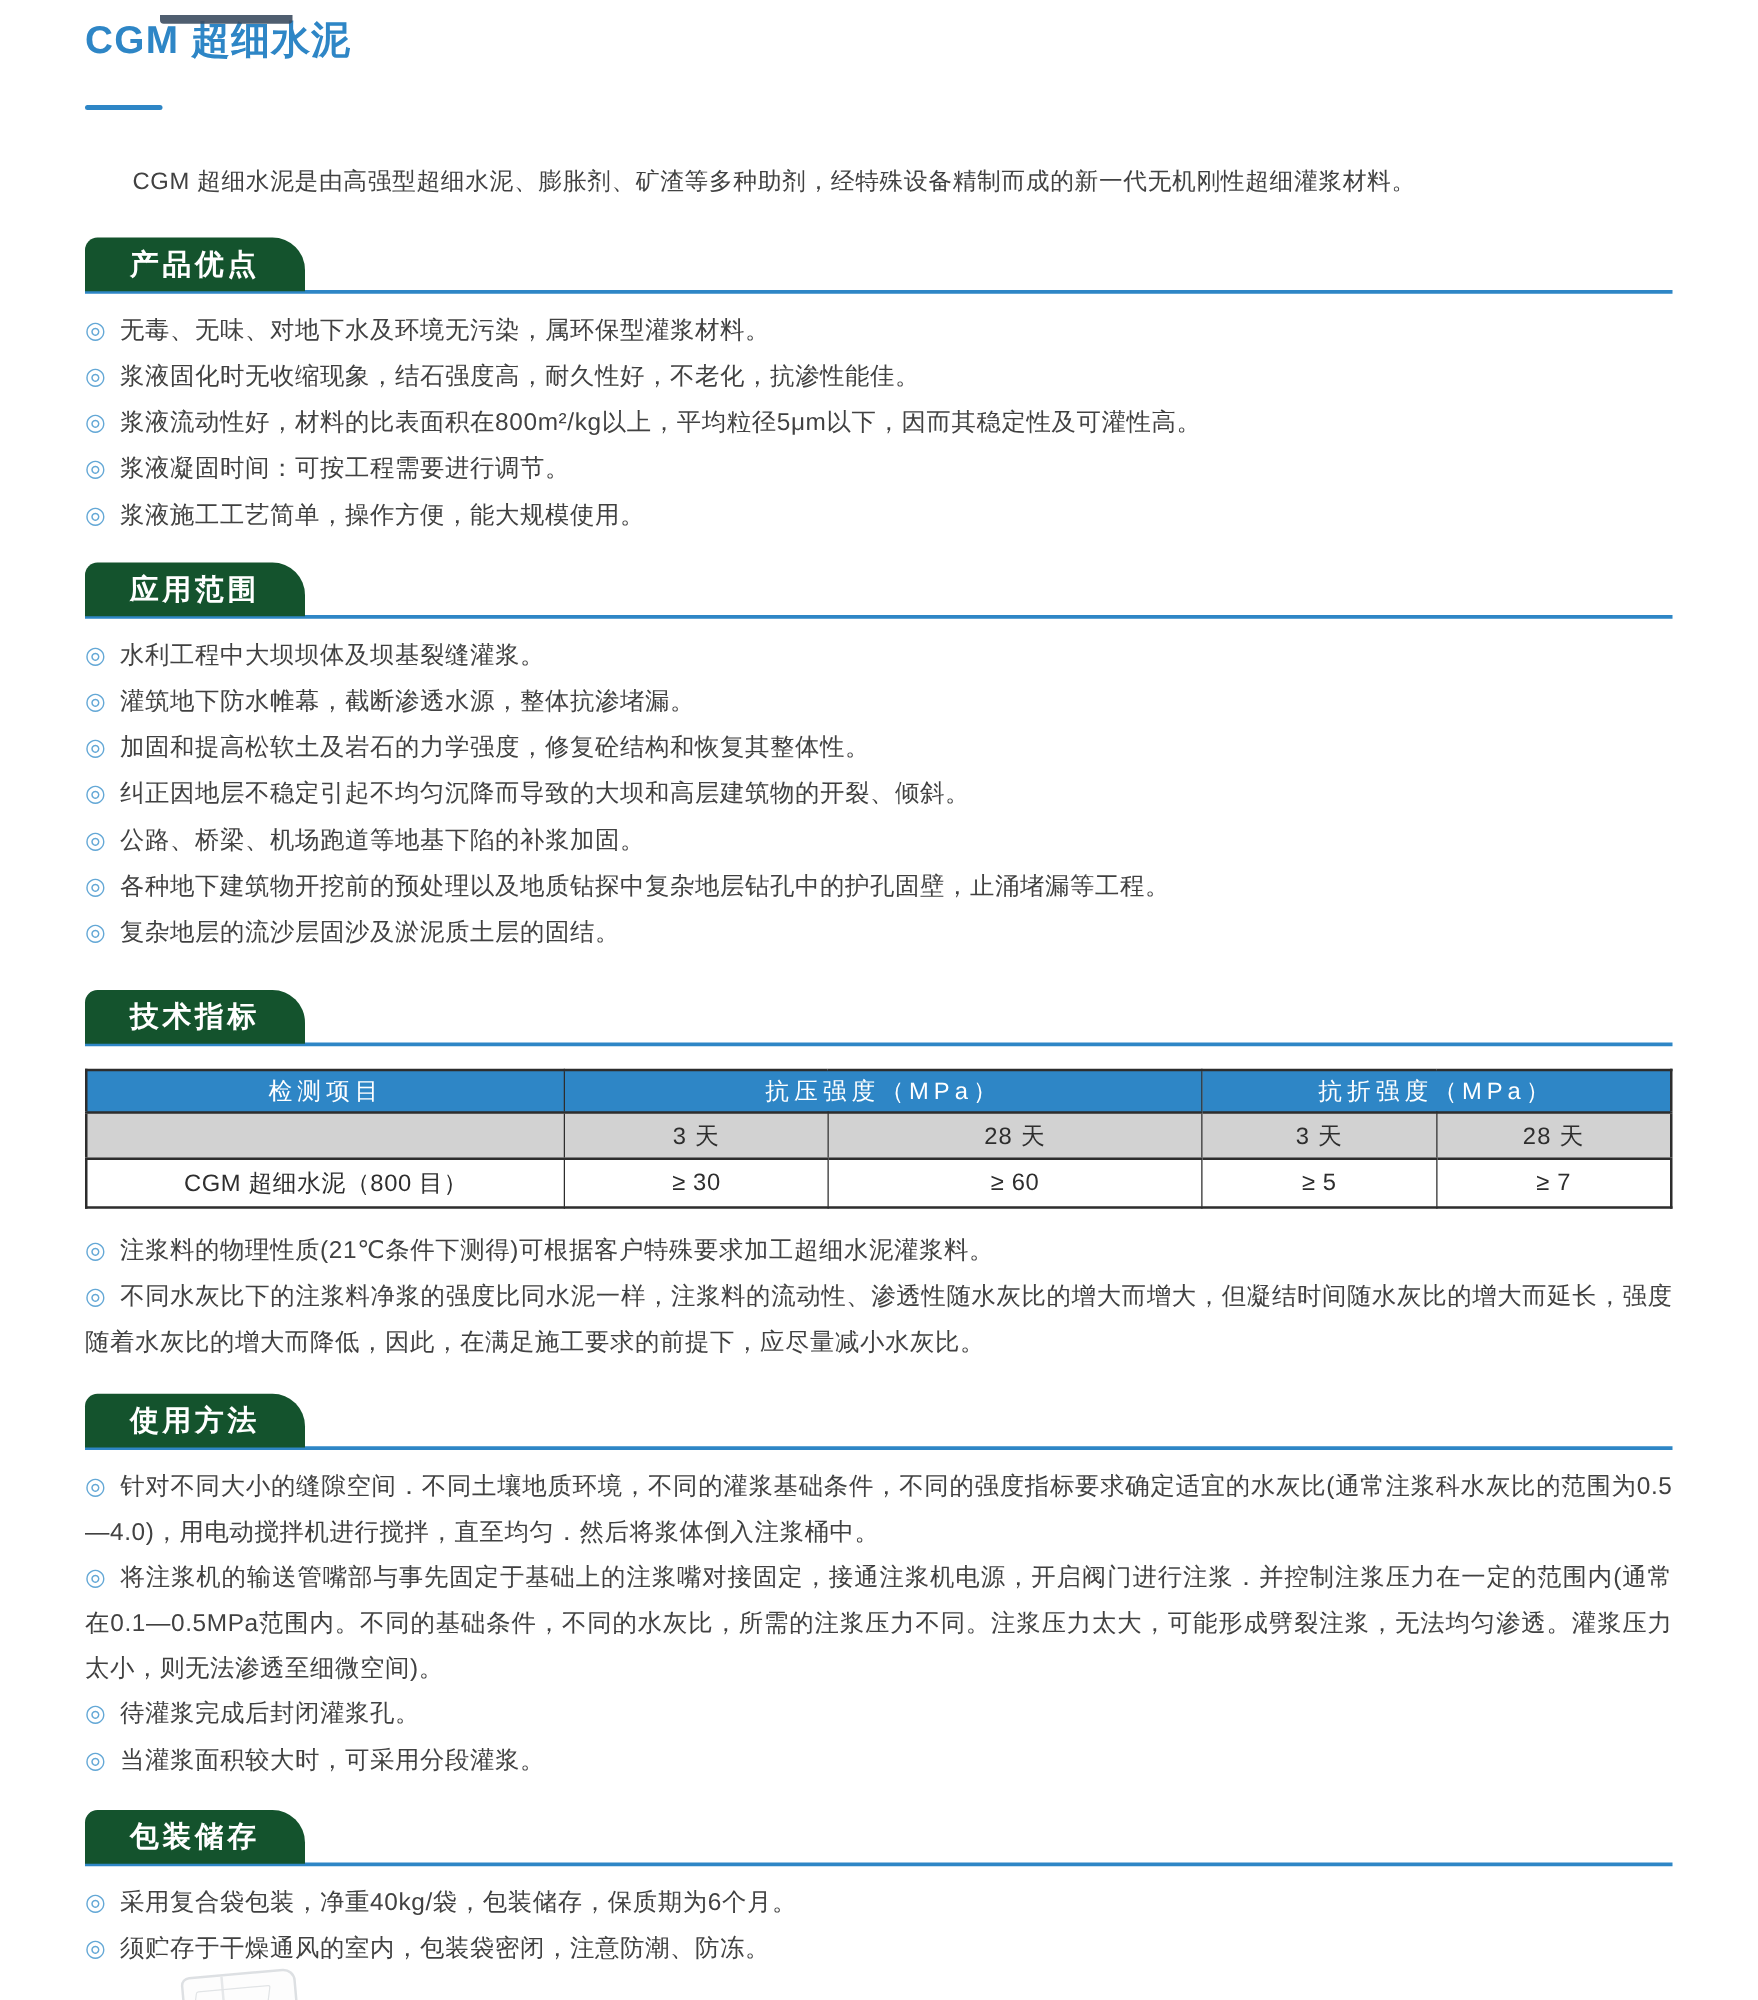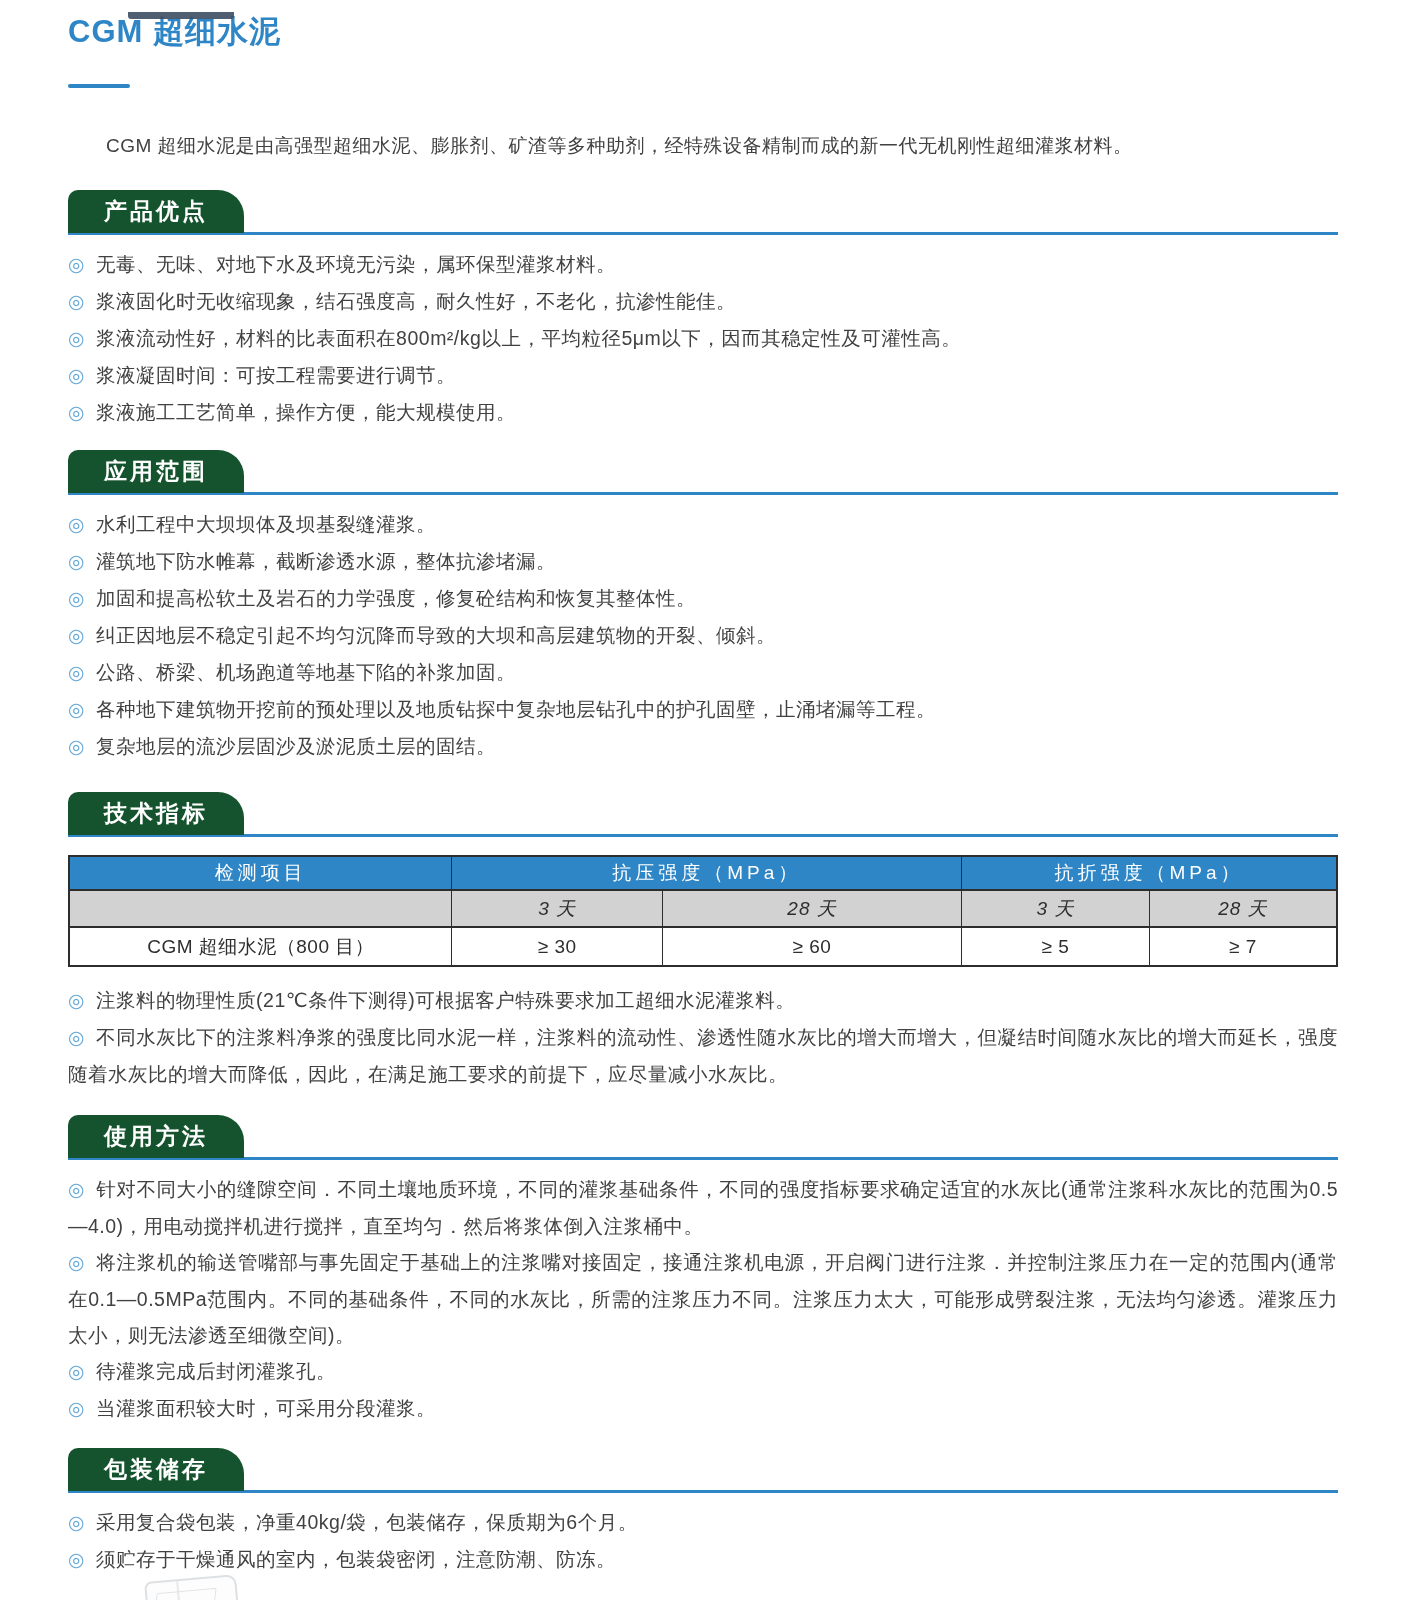--- a/index.html
+++ b/index.html
@@ -49,21 +49,21 @@
     width:100%; margin-top:18px; border-collapse:collapse; table-layout:fixed;
     border:2px solid #2d2d2d;
   }
   table.spec th, table.spec td{
     border:1px solid #2d2d2d; text-align:center; vertical-align:middle;
     font-weight:normal; padding:0;
   }
   tr.hd{ background:#2e86c6; height:34px; }
   tr.hd th{ color:#ffffff; font-size:19px; letter-spacing:4px; border-bottom-width:2px; }
   tr.sub{ background:#d2d2d2; height:37px; }
-  tr.sub td{ font-size:19px; color:#2e2e2e; letter-spacing:1px; border-bottom-width:2px;font-style:italic; }
+  tr.sub td{ font-size:19px; color:#2e2e2e; letter-spacing:1px; border-bottom-width:2px; }
   tr.data{ background:#ffffff; height:39px; }
   tr.data td{ font-size:19px; color:#2e2e2e; letter-spacing:.5px; }
 
   .bag-sketch{
     position:absolute; left:147px; top:1566px; width:92px; height:70px;
     border:2px solid #c3c8cd; border-radius:7px 10px 4px 4px;
     transform:rotate(-5deg); opacity:.55; background:#fdfdfd;
   }
   .bag-sketch .fold{
     position:absolute; left:8px; top:10px; width:60px; height:16px;

